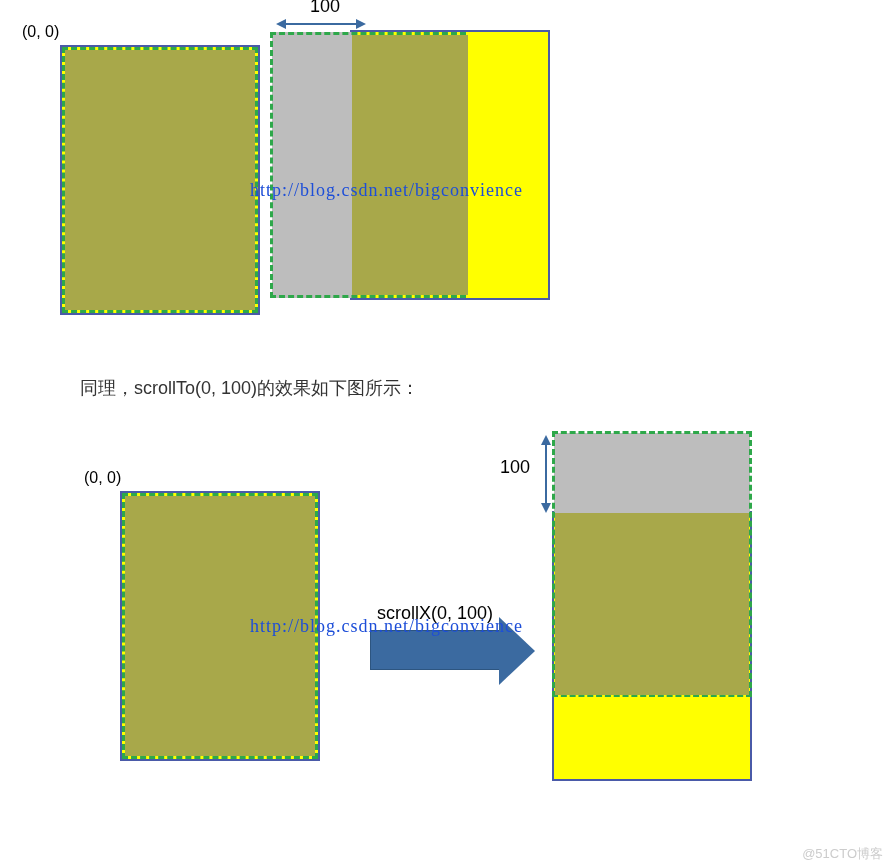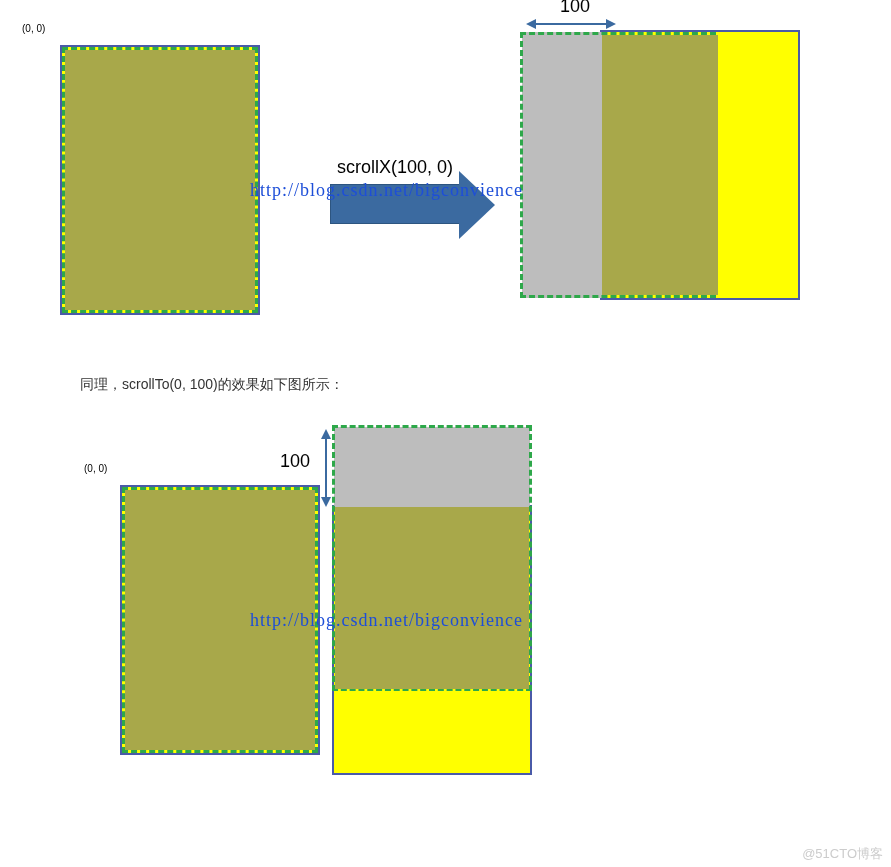--- a/index.html
+++ b/index.html
@@ -13,21 +13,21 @@
     height: 867px;
     color: #000;
   }
   .row {
     display: flex;
     align-items: center;
     position: relative;
   }
   .origin-label {
     position: absolute;
-    font-size: 10px;
+    font-size: 16px;
   }
   .box-yellow {
     border: 2px solid #4a5aa8;
     background: #ffff00;
     position: relative;
   }
   .dash-frame {
     border: 3px dashed #2ea84a;
     background: transparent;
     position: absolute;
@@ -56,21 +56,21 @@
   .arrow-head {
     position: absolute;
     right: -36px;
     top: -14px;
     width: 0; height: 0;
     border-left: 36px solid #3b6aa0;
     border-top: 34px solid transparent;
     border-bottom: 34px solid transparent;
   }
   .caption {
-    font-size: 14px;
+    font-size: 18px;
     color: #333;
     margin: 26px 0 26px 20px;
   }
   .wm {
     position: absolute;
     color: #1d4ed8;
     font-size: 18px;
     font-family: "Times New Roman", serif;
     letter-spacing: 1px;
     pointer-events: none;
@@ -92,26 +92,20 @@
 
 <div class="row" style="height:320px; margin-top:10px;">
 
   <div style="position:relative; width:210px; height:290px;">
     <span class="origin-label" style="top:-22px; left:-38px;">(0, 0)</span>
     <div class="box-yellow" style="width:200px; height:270px; left:0; top:0; position:absolute;"></div>
     <div class="dash-frame" style="width:196px; height:266px; left:2px; top:2px;"></div>
     <div class="olive-fill" style="width:190px; height:260px; left:5px; top:5px;"></div>
   </div>
 
-  <div class="arrow-wrap" style="margin-left:60px; margin-right:60px;">
-    <div class="text-line" style="margin-bottom:6px;">scrollX(100, 0)</div>
-    <div class="arrow-body">
-      <div class="arrow-head"></div>
-    </div>
-  </div>
 
   <div style="position:relative; width:300px; height:320px;">
 
     <div style="position:absolute; top:-34px; left:40px;">
       <span class="dim-label">100</span>
     </div>
     <svg class="dim-arrow" width="90" height="16" style="position:absolute; top:-14px; left:6px;">
       <line x1="8" y1="8" x2="82" y2="8" stroke="#3b6aa0" stroke-width="2"></line>
       <polygon points="0,8 10,3 10,13" fill="#3b6aa0"></polygon>
       <polygon points="90,8 80,3 80,13" fill="#3b6aa0"></polygon>
@@ -133,20 +127,26 @@
 
 <div class="row" style="height:370px; margin-top:10px;">
 
   <div style="position:relative; width:210px; height:290px; margin-left:60px; margin-top:50px;">
     <span class="origin-label" style="top:-22px; left:-36px;">(0, 0)</span>
     <div class="box-yellow" style="width:200px; height:270px; left:0; top:0; position:absolute;"></div>
     <div class="dash-frame" style="width:196px; height:266px; left:2px; top:2px;"></div>
     <div class="olive-fill" style="width:190px; height:260px; left:5px; top:5px;"></div>
   </div>
 
+  <div class="arrow-wrap" style="margin-left:40px; margin-right:50px; margin-top:50px;">
+    <div class="text-line" style="margin-bottom:6px;">scrollX(0, 100)</div>
+    <div class="arrow-body">
+      <div class="arrow-head"></div>
+    </div>
+  </div>
 
   <div style="position:relative; width:240px; height:360px;">
 
     <span class="dim-label" style="position:absolute; left:-50px; top:26px;">100</span>
     <svg class="dim-arrow" width="16" height="78" style="position:absolute; left:-12px; top:4px;">
       <line x1="8" y1="8" x2="8" y2="70" stroke="#3b6aa0" stroke-width="2"></line>
       <polygon points="8,0 3,10 13,10" fill="#3b6aa0"></polygon>
       <polygon points="8,78 3,68 13,68" fill="#3b6aa0"></polygon>
     </svg>
 

